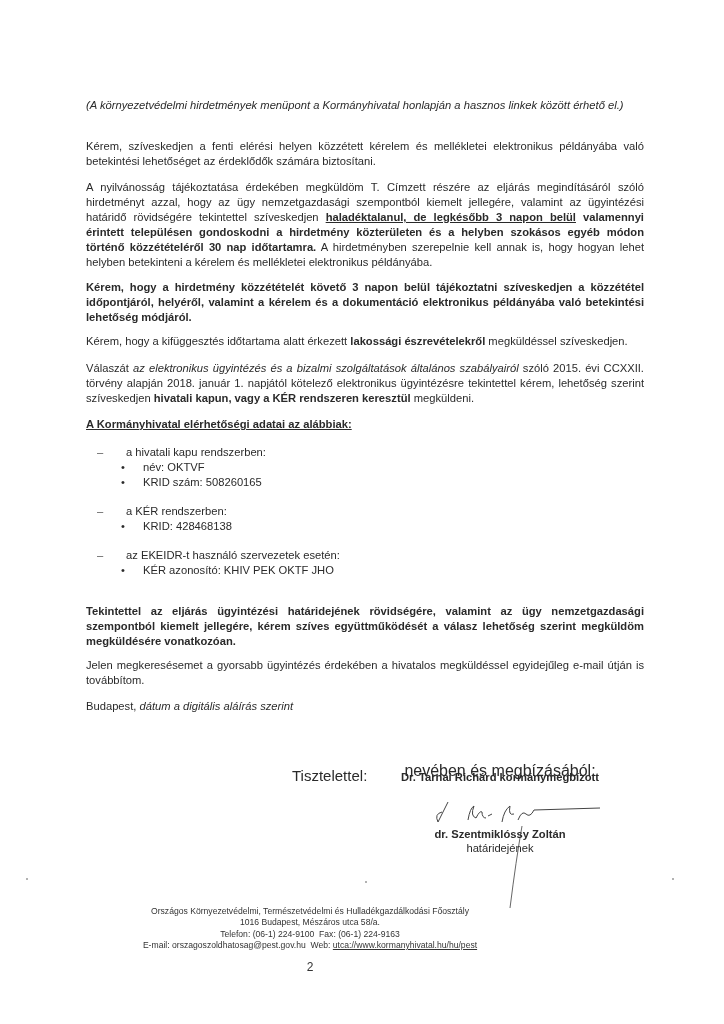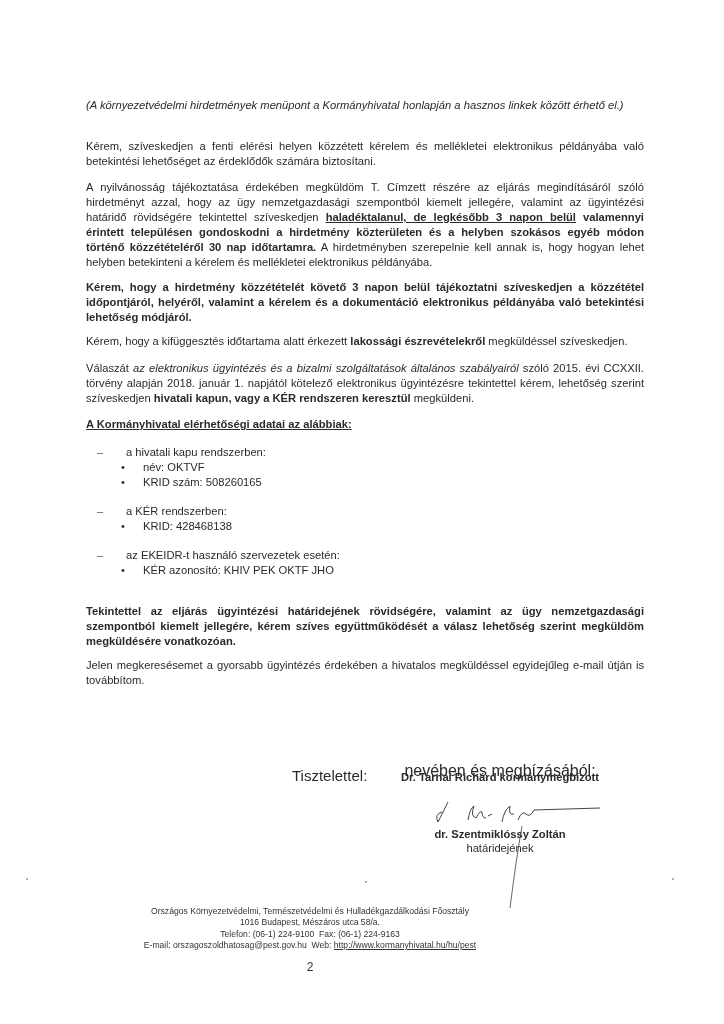--- a/index.html
+++ b/index.html
@@ -55,20 +55,21 @@
     <div class="li2"><span class="bullet">•</span><span>KRID: 428468138</span></div>
     <div style="height:14px;"></div>
     <div class="li1"><span class="dash">–</span><span>az EKEIDR-t használó szervezetek esetén:</span></div>
     <div class="li2"><span class="bullet">•</span><span>KÉR azonosító: KHIV PEK OKTF JHO</span></div>
   </div>
 
   <p class="p b last" style="top:604px;">Tekintettel az eljárás ügyintézési határidejének rövidségére, valamint az ügy nemzetgazdasági szempontból kiemelt jellegére, kérem szíves együttműködését a válasz lehetőség szerint megküldöm megküldésére vonatkozóan.</p>
 
   <p class="p last" style="top:658px;">Jelen megkeresésemet a gyorsabb ügyintézés érdekében a hivatalos megküldéssel egyidejűleg e-mail útján is továbbítom.</p>
 
+  <p class="p" style="top:699px;"><span>Budapest, </span><span class="i">dátum a digitális aláírás szerint</span></p>
 
   <div class="center" style="left:292px; top:767px; font-size:15px;">Tisztelettel:</div>
 
   <div class="center b" style="left:380px; width:240px; top:771px; font-size:11.2px;">Dr. Tarnai Richárd kormánymegbízott</div>
   <div class="center" style="left:380px; width:240px; top:762px; font-size:16px;">nevében és megbízásából:</div>
 
   <svg class="sig" style="left:430px; top:800px;" width="200" height="110" viewBox="0 0 200 110">
     <path d="M8 22 L18 2 M8 22 Q4 14 12 12" stroke="#444" stroke-width="1" fill="none"></path>
     <path d="M38 20 Q40 8 44 6 Q40 16 46 18 Q50 10 52 12 Q52 18 56 18" stroke="#444" stroke-width="1" fill="none"></path>
     <path d="M58 16 L62 14" stroke="#444" stroke-width="1" fill="none"></path>
@@ -81,18 +82,18 @@
   <div class="center" style="left:380px; width:240px; top:842px; font-size:11.2px;">határidejének</div>
 
   <div class="speck" style="left:26px; top:878px;"></div>
   <div class="speck" style="left:365px; top:881px;"></div>
   <div class="speck" style="left:672px; top:878px;"></div>
 
   <div class="footer" style="top:906px;">
     <div>Országos Környezetvédelmi, Természetvédelmi és Hulladékgazdálkodási Főosztály</div>
     <div>1016 Budapest, Mészáros utca 58/a.</div>
     <div style="white-space:pre;">Telefon: (06-1) 224-9100  Fax: (06-1) 224-9163</div>
-    <div style="white-space:pre;"><span>E-mail: </span><span>orszagoszoldhatosag@pest.gov.hu</span><span>  Web: </span><a>http://www.kormanyhivatal.hu/hu/pest</a></div>
+    <div style="white-space:pre;"><span>E-mail: </span><span>orszagoszoldhatosag@pest.gov.hu</span><span>  Web: </span><a>utca://www.kormanyhivatal.hu/hu/pest</a></div>
   </div>
 
   <div class="footer" style="top:962px; font-size:12px;">2</div>
 
 </div>
 
 </body></html>

